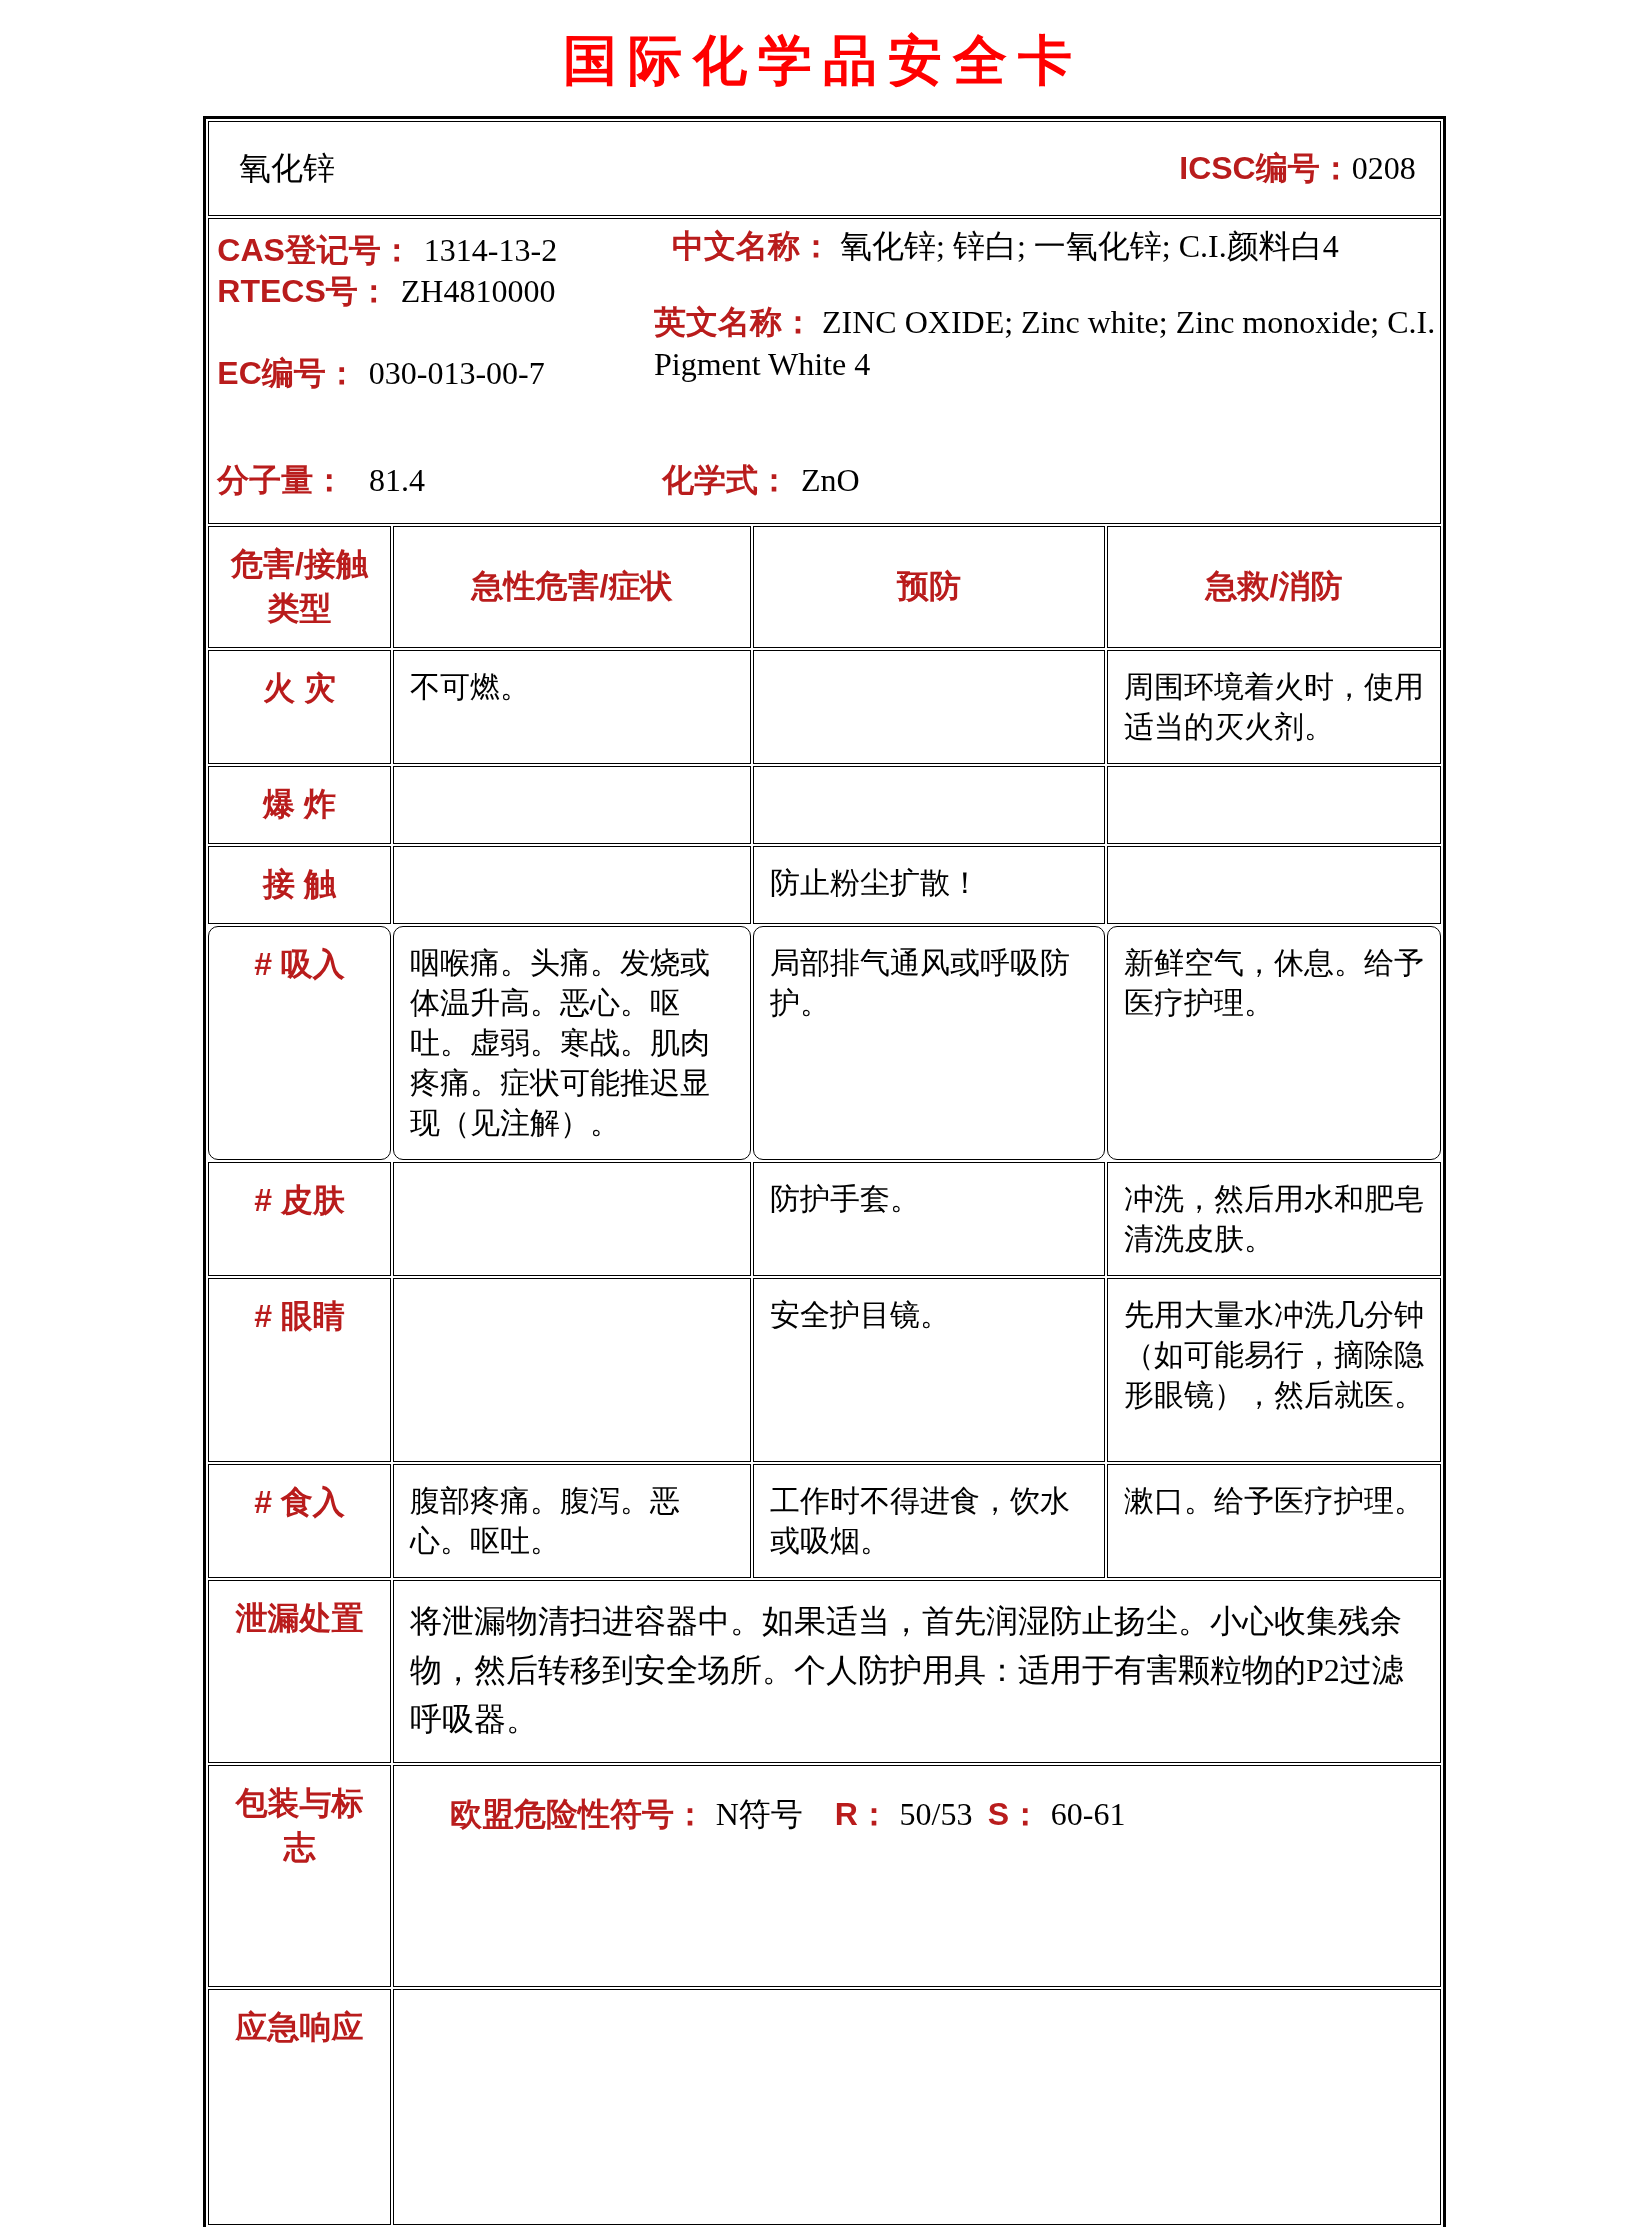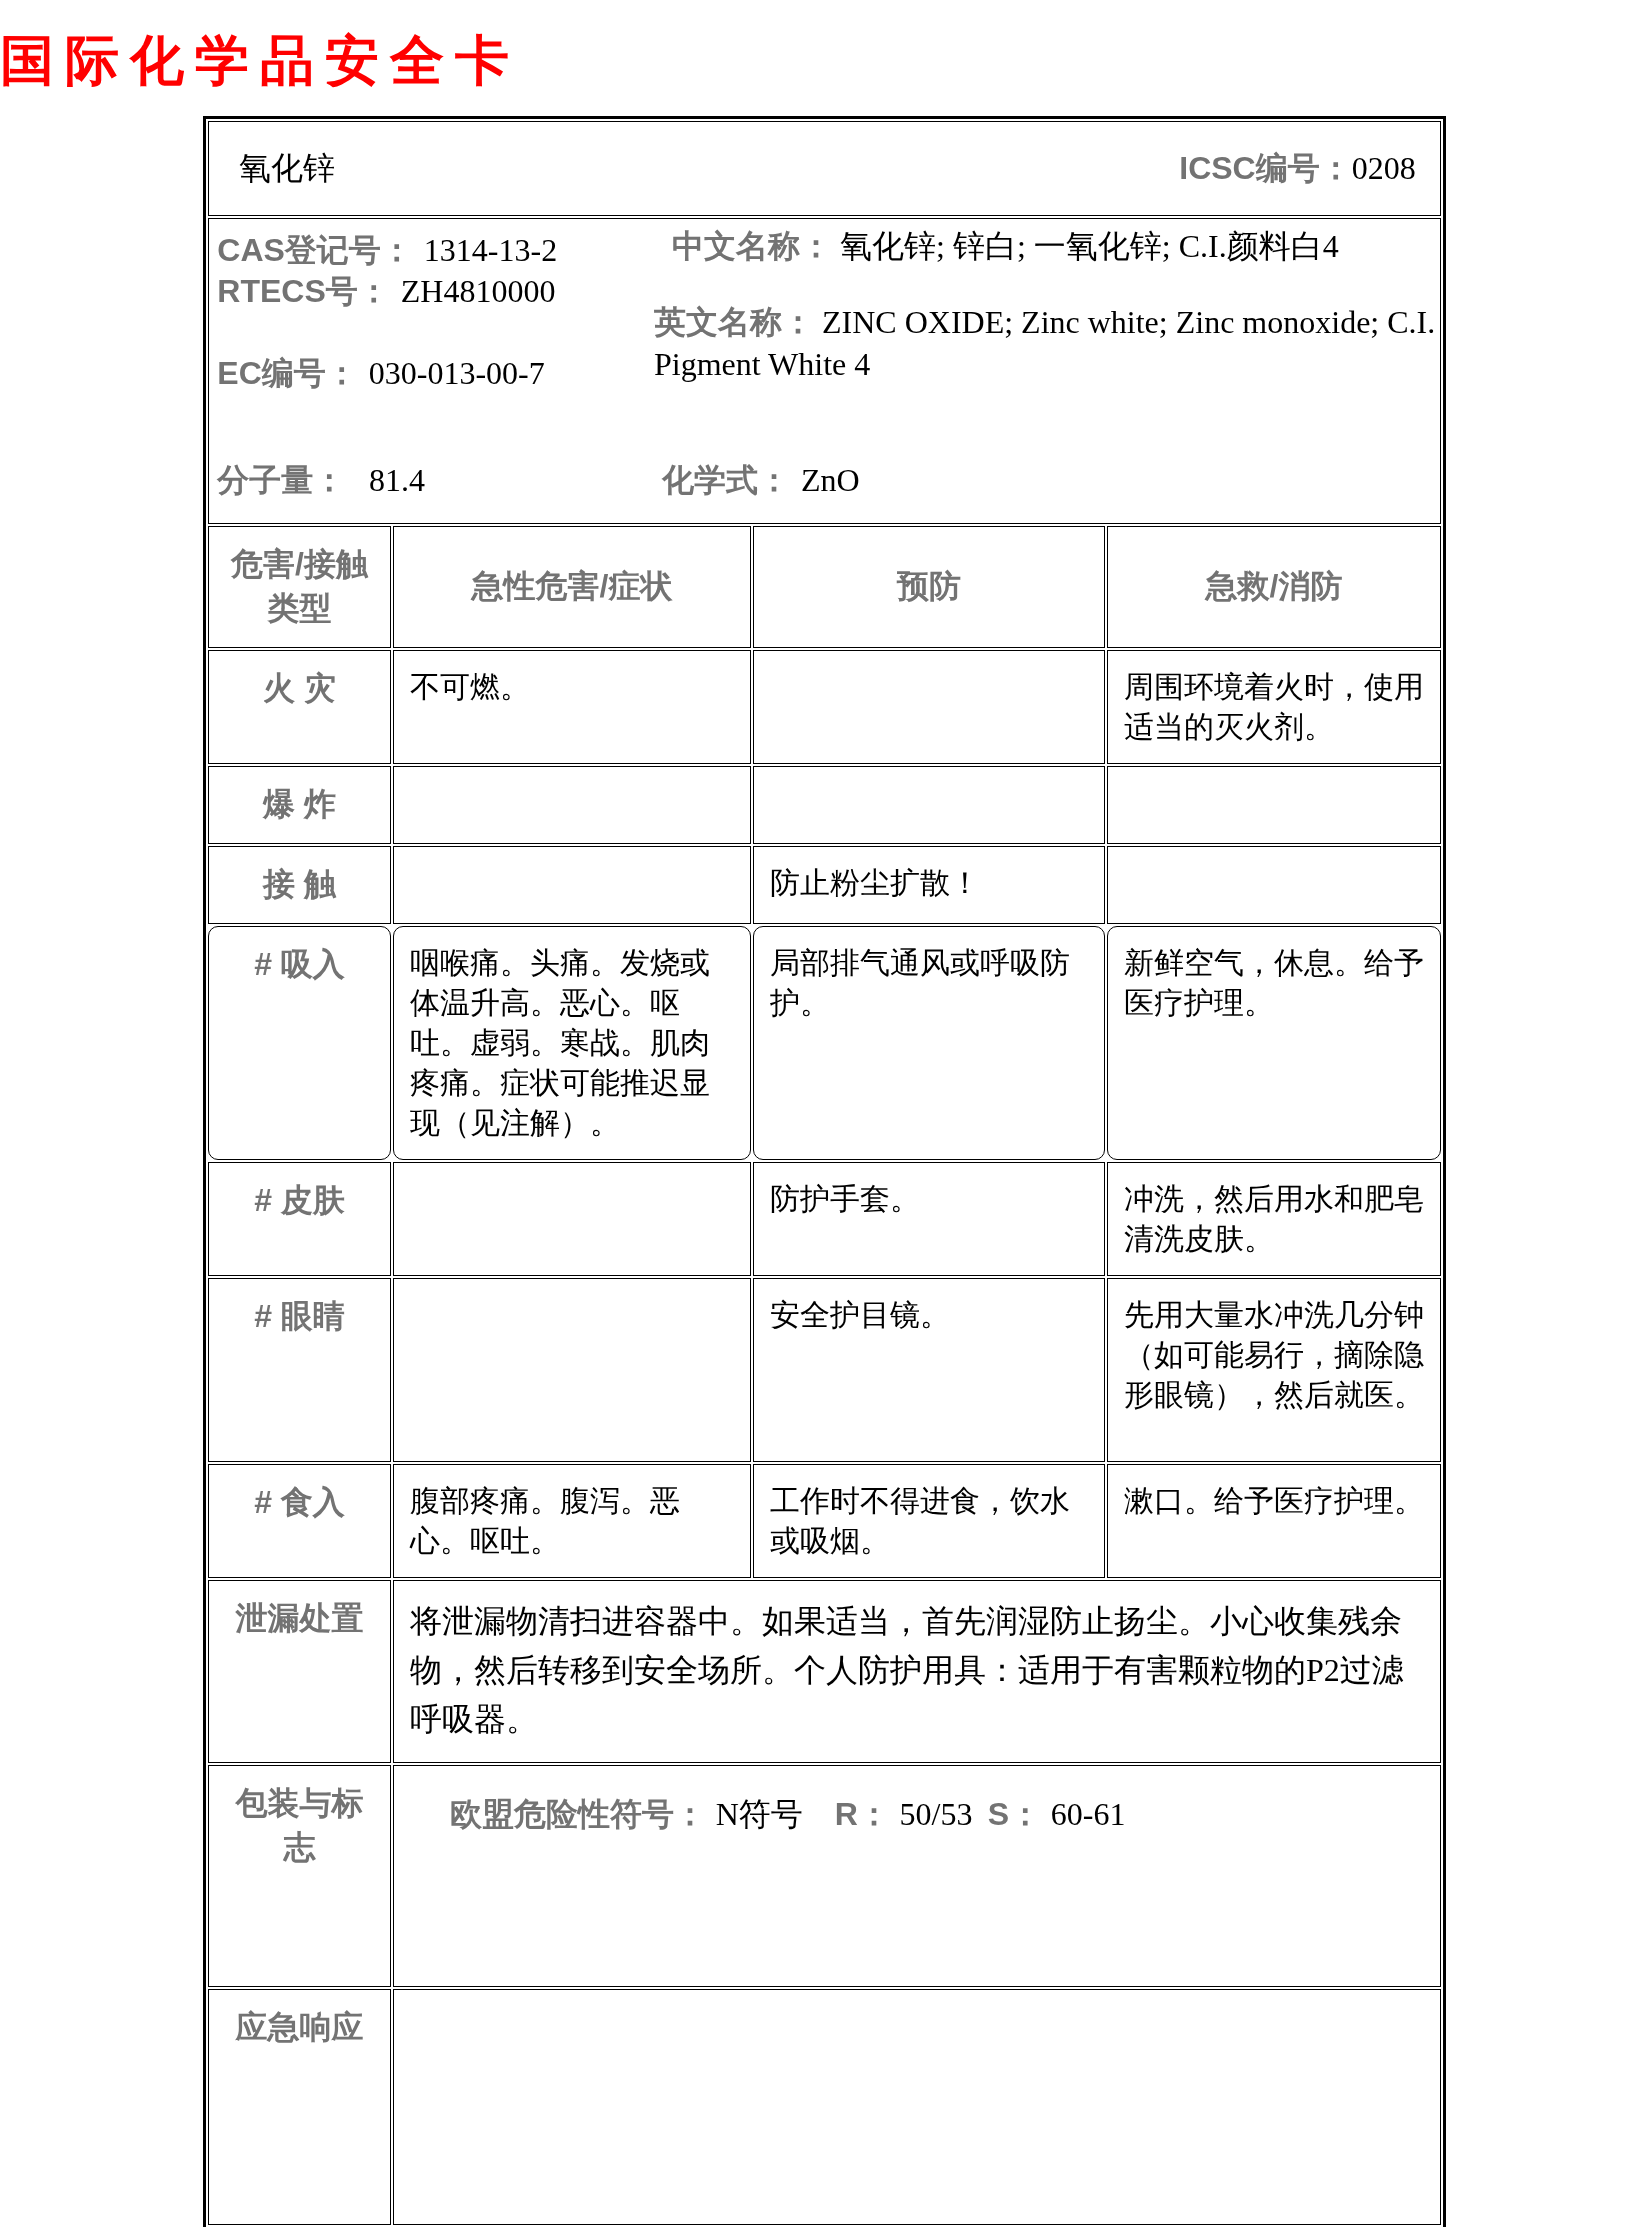--- a/index.html
+++ b/index.html
@@ -2,32 +2,32 @@
 <html style="font-size:11px"><head>
 <meta charset="utf-8">
 <style>
   html,body { margin:0; padding:0; background:#ffffff; }
   body {
     width:1646px; height:2227px; position:relative;
     font-family:"Liberation Serif","DejaVu Serif",serif;
     color:#000000;
   }
   .title {
-    margin:0; padding-top:25px; 
+    margin:0; padding-top:25px; text-align:center;
     color:#ff0000; font-size:54px; font-weight:bold; letter-spacing:11px;
     font-family:"DejaVu Sans","Liberation Sans",sans-serif;
   }
   table.card {
     margin:18px 0 0 203px; width:1241px;
     border:3.5px solid #000; border-collapse:separate; border-spacing:2.8px;
     table-layout:fixed;
   }
   table.card td { border:1.4px solid #000; padding:16px; background:#fff; vertical-align:top; }
   .lbl {
-    color:#737373; font-weight:bold;
+    color:#b91c1c; font-weight:bold;
     font-family:"Liberation Sans","DejaVu Sans",sans-serif;
   }
   
   .head-inner {
     height:61px; display:flex; justify-content:space-between; align-items:center;
     padding:0 8.3px 0 14px; font-size:32px;
   }
   
   td.info-cell { height:272px; position:relative; font-size:32px;margin-top:27px; }
   .info-item { position:absolute; white-space:nowrap; }

